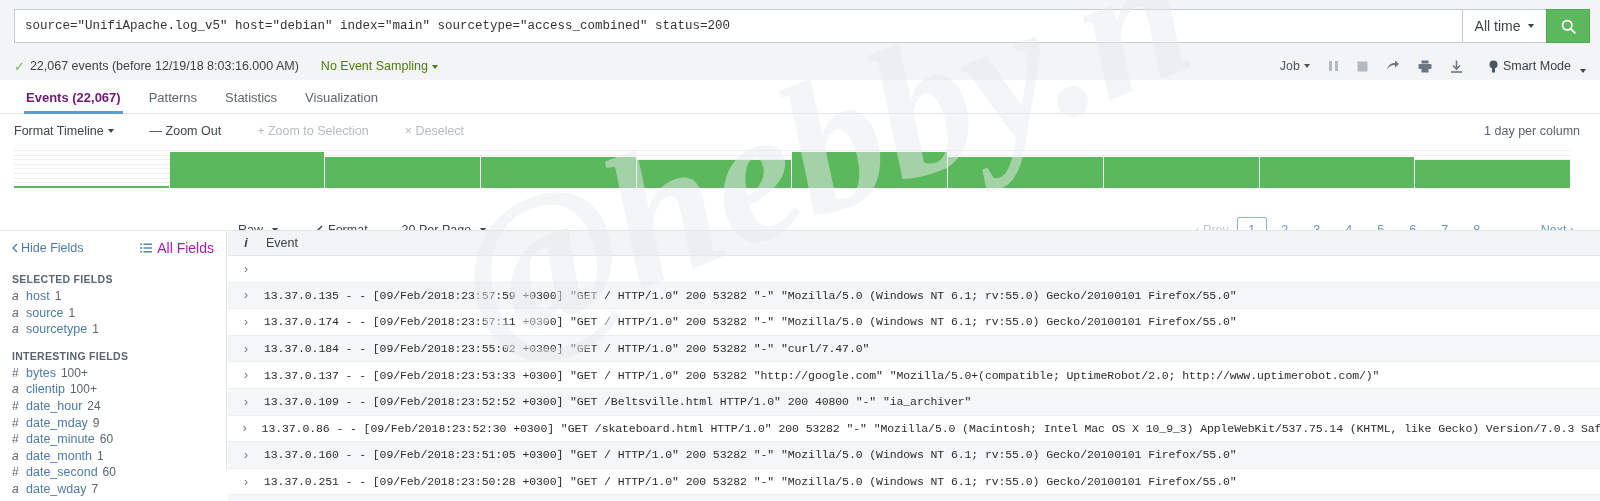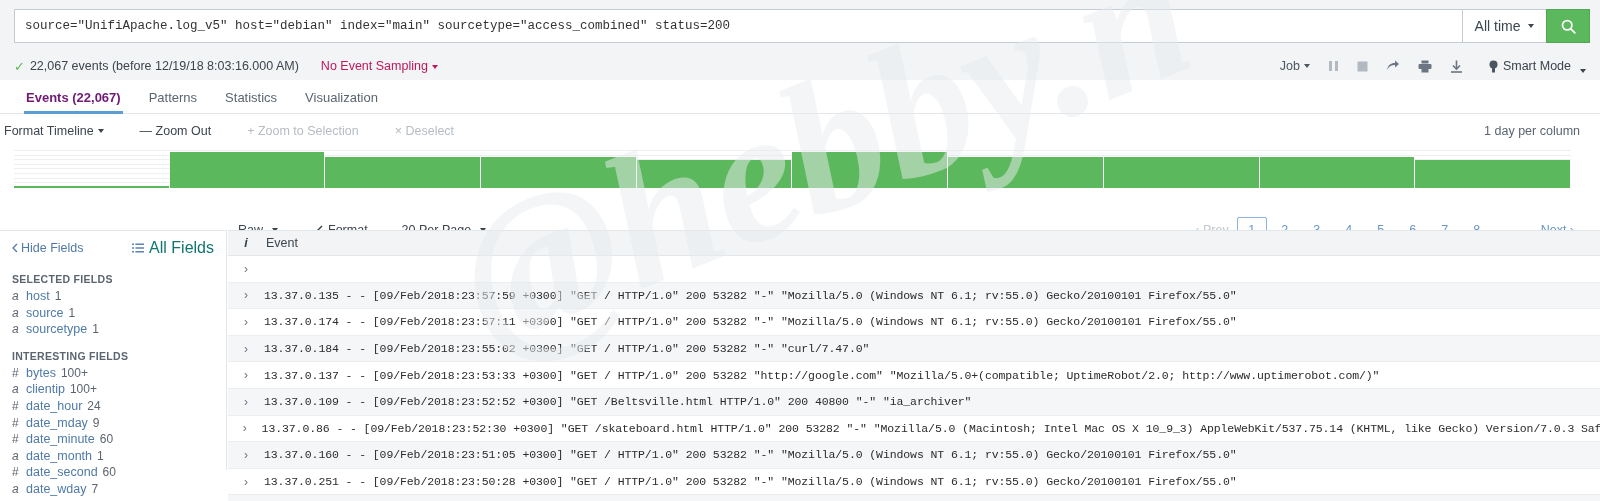--- a/index.html
+++ b/index.html
@@ -69,21 +69,21 @@
   .jobrow {
     position: absolute; left: 0; top: 52px; width: 1600px; height: 28px;
     background: #f2f4f5;
     display: flex; align-items: center;
     padding: 0 14px 0 14px;
     font-size: 12.5px;
     color: #3c444d;
   }
   .jobrow .check { color: #5cb85c; margin-right: 5px; font-size: 13px; }
   .jobrow .evcount { color: #3c444d; }
-  .jobrow .sampling { margin-left: 22px; color: #be185d; cursor: pointer; }
+  .jobrow .sampling { margin-left: 22px; color: #4d7c0f; cursor: pointer; }
   .jobrow .spacer { flex: 1 1 auto; }
   .jobrow .job-ctl { color:#4c5660; margin-left: 16px; cursor: pointer; display:flex; align-items:center; }
   .jobrow .icon-btn { margin-left: 18px; color: #6b7682; cursor: pointer; display:flex; align-items:center; }
   .jobrow .icon-btn.dim { color: #b2b9c0; }
   .jobrow .mode { margin-left: 26px; color:#3c444d; cursor:pointer; display:flex; align-items:flex-end; gap:5px; }
 
   
   .tabs {
     position: absolute; left: 0; top: 80px; width: 1600px; height: 34px;
     background: #ffffff;
@@ -100,21 +100,21 @@
   }
   .tab.active { color: #701a75; font-weight: bold; }
   .tab.active::after {
     content:''; position:absolute; left: 12px; right: 12px; bottom:-1px; height:3px; background:#5a9ed4;
   }
 
   
   .tl-toolbar {
     position: absolute; left: 0; top: 115px; width: 1600px; height: 32px;
     display: flex; align-items: center;
-    padding-left: 4px;
+    padding-left: 14px;
     font-size: 12.5px;
     background: #fff;
   }
   .tl-item { color: #3c444d; margin-right: 36px; cursor: pointer; display:flex; align-items:center; }
   .tl-item.disabled { color: #b6bcc3; cursor: default; }
   .tl-right { margin-left: auto; margin-right: 20px; color:#5b6570; font-size:12.5px; }
 
   
   .timeline {
     position: absolute; left: 14px; top: 148px; width: 1557px; height: 40px;
@@ -142,21 +142,21 @@
   
   .sidebar {
     position: absolute; left: 0; top: 230px; width: 227px; height: 240px;
     background: #ffffff;
     border-right: 1px solid #e3e6e8;
     border-top: 1px solid #e3e6e8;
     padding: 0 12px;
   }
   .sb-head { display:flex; align-items:center; height: 30px; padding-top:4px; }
   .sb-hide { font-size:12.5px; color:#4f7aa8; cursor:pointer; display:flex; align-items:center; gap:3px;}
-  .sb-all { margin-left:auto; font-size:16px; color:#0f766e; cursor:pointer; display:flex; align-items:center; gap:5px;}
+  .sb-all { margin-left:auto; font-size:14px; color:#a21caf; cursor:pointer; display:flex; align-items:center; gap:5px;}
   .sb-section { font-size:10.5px; font-weight:bold; letter-spacing:.3px; color:#5b6570; margin-top:12px; margin-bottom:3px; }
   .sb-field { display:flex; align-items:baseline; gap:5px; font-size:12.5px; line-height:16.6px; padding:0; cursor:pointer;}
   .sb-type { font-style:italic; color:#5b6570; font-size:12px; width:9px; display:inline-block;}
   .sb-type.num { font-style:normal; }
   .sb-name { color:#4f7aa8; }
   .sb-count { color:#5b6570; font-size:12px; }
 
   
   .events {
     position: absolute; left: 228px; top: 230px; width: 1372px; height: 271px;

